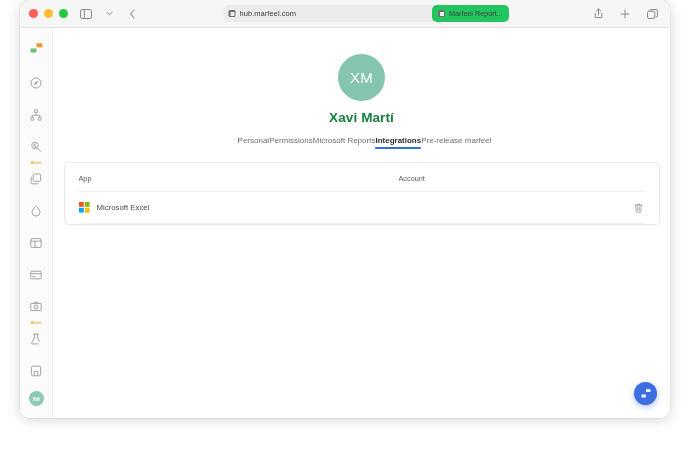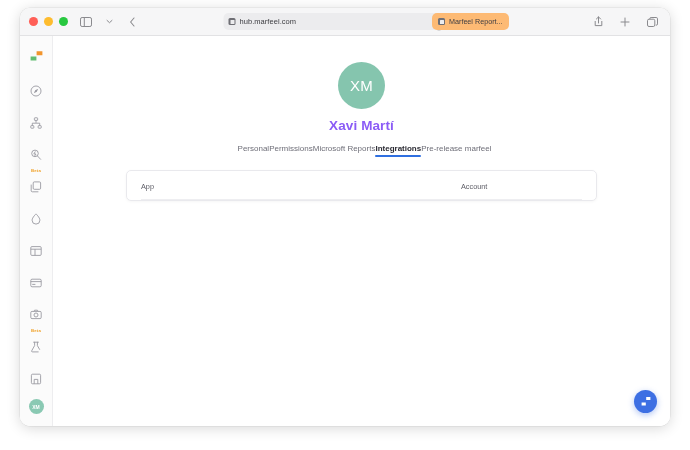--- a/index.html
+++ b/index.html
@@ -6,21 +6,21 @@
   html, body {
     width: 690px; height: 450px;
     background: #ffffff;
     font-family: "Liberation Sans", sans-serif;
     overflow: hidden;
   }
 
   
   .browser-window {
     position: absolute;
-    left: 20px; top: 8px;
+    left: 20px; top: 0;
     width: 650px; height: 418px;
     background: #ffffff;
     border-radius: 10px;
     box-shadow: 0 2px 14px rgba(0,0,0,0.16), 0 0 0 0.5px rgba(0,0,0,0.08);
     overflow: hidden;
   }
 
   .titlebar {
     height: 28px;
     background: #f6f6f7;
@@ -77,21 +77,21 @@
     position:absolute; left:1.5px; top:1.5px;
     width:4px; height:4px;
     background:#ececee; border-radius:0.5px;
   }
   .reader-ico { width: 9px; height: 9px; color: #8b8b90; flex:none; }
 
   .tabchip {
     position: absolute;
     left: 412px;
     height: 17px;
-    background: #fdba74;
+    background: #22c55e;
     border-radius: 5px;
     display: flex;
     align-items: center;
     padding: 0 6px;
     gap: 4px;
     max-width: 96px;
   }
   .tabchip .tab-text {
     font-size: 7.2px; color: #3d3d42;
     white-space: nowrap; overflow: hidden; text-overflow: ellipsis;
@@ -175,21 +175,21 @@
     border-radius: 50%;
     background: #85c5ae;
     color: #ffffff;
     display: flex; align-items: center; justify-content: center;
     font-size: 15px;
     letter-spacing: 0.3px;
   }
   .profile-name {
     margin-top: 9px;
     font-size: 13.5px;
-    color: #8b5cf6;
+    color: #15803d;
     letter-spacing: 0.1px;
   }
 
   .tabs {
     margin-top: 11px;
     display: flex;
     justify-content: center;
     padding-left: 6px;
   }
   .tab {
@@ -207,21 +207,21 @@
     content: '';
     position: absolute;
     left: 0; right: 0; bottom: 0;
     height: 2px;
     background: #2f6fe0;
     border-radius: 1px;
   }
 
   .card {
     margin: 13px auto 0;
-    width: 471px;
+    width: 596px;
     background: #ffffff;
     border: 0.5px solid #e9e9ed;
     border-radius: 5px;
     box-shadow: 0 1px 3px rgba(0,0,0,0.04);
     padding: 0 14px;
   }
   .table { width: 100%; border-collapse: collapse; }
   .table th {
     text-align: left;
     font-size: 7.3px;
@@ -443,20 +443,45 @@
       <section class="card">
         <table class="table">
           <thead>
             <tr>
               <th class="col-app">App</th>
               <th>Account</th>
               <th class="col-act"></th>
             </tr>
           </thead>
           <tbody>
+            <tr>
+              <td>
+                <span class="app-cell">
+                  <svg class="app-logo" viewBox="0 0 11 11">
+                    <rect x="0" y="0" width="4.8" height="4.8" fill="#f35325"></rect>
+                    <rect x="5.8" y="0" width="4.8" height="4.8" fill="#81bc06"></rect>
+                    <rect x="0" y="5.8" width="4.8" height="4.8" fill="#05a6f0"></rect>
+                    <rect x="5.8" y="5.8" width="4.8" height="4.8" fill="#ffba08"></rect>
+                  </svg>
+                  <span>Microsoft Excel</span>
+                </span>
+              </td>
+              <td></td>
+              <td>
+                <span class="del-btn">
+                  <svg width="9" height="10" viewBox="0 0 9 10" fill="none" stroke="currentColor" stroke-width="0.85" stroke-linecap="round" stroke-linejoin="round">
+                    <path d="M0.8 2.2H8.2"></path>
+                    <path d="M3.1 2.2V1.2H5.9V2.2"></path>
+                    <path d="M1.7 2.2L2.2 9.1H6.8L7.3 2.2"></path>
+                    <line x1="3.6" y1="4" x2="3.7" y2="7.5"></line>
+                    <line x1="5.4" y1="4" x2="5.3" y2="7.5"></line>
+                  </svg>
+                </span>
+              </td>
+            </tr>
           </tbody>
         </table>
       </section>
 
       <div class="fab">
         <svg width="12" height="11" viewBox="0 0 12 11" fill="none">
           <path d="M6.2 1.1H10.4V4.1H6.2Z" fill="#ffffff"></path>
           <path d="M1.6 6.4H5.8V9.4H1.6Z" fill="#ffffff"></path>
         </svg>
       </div>

